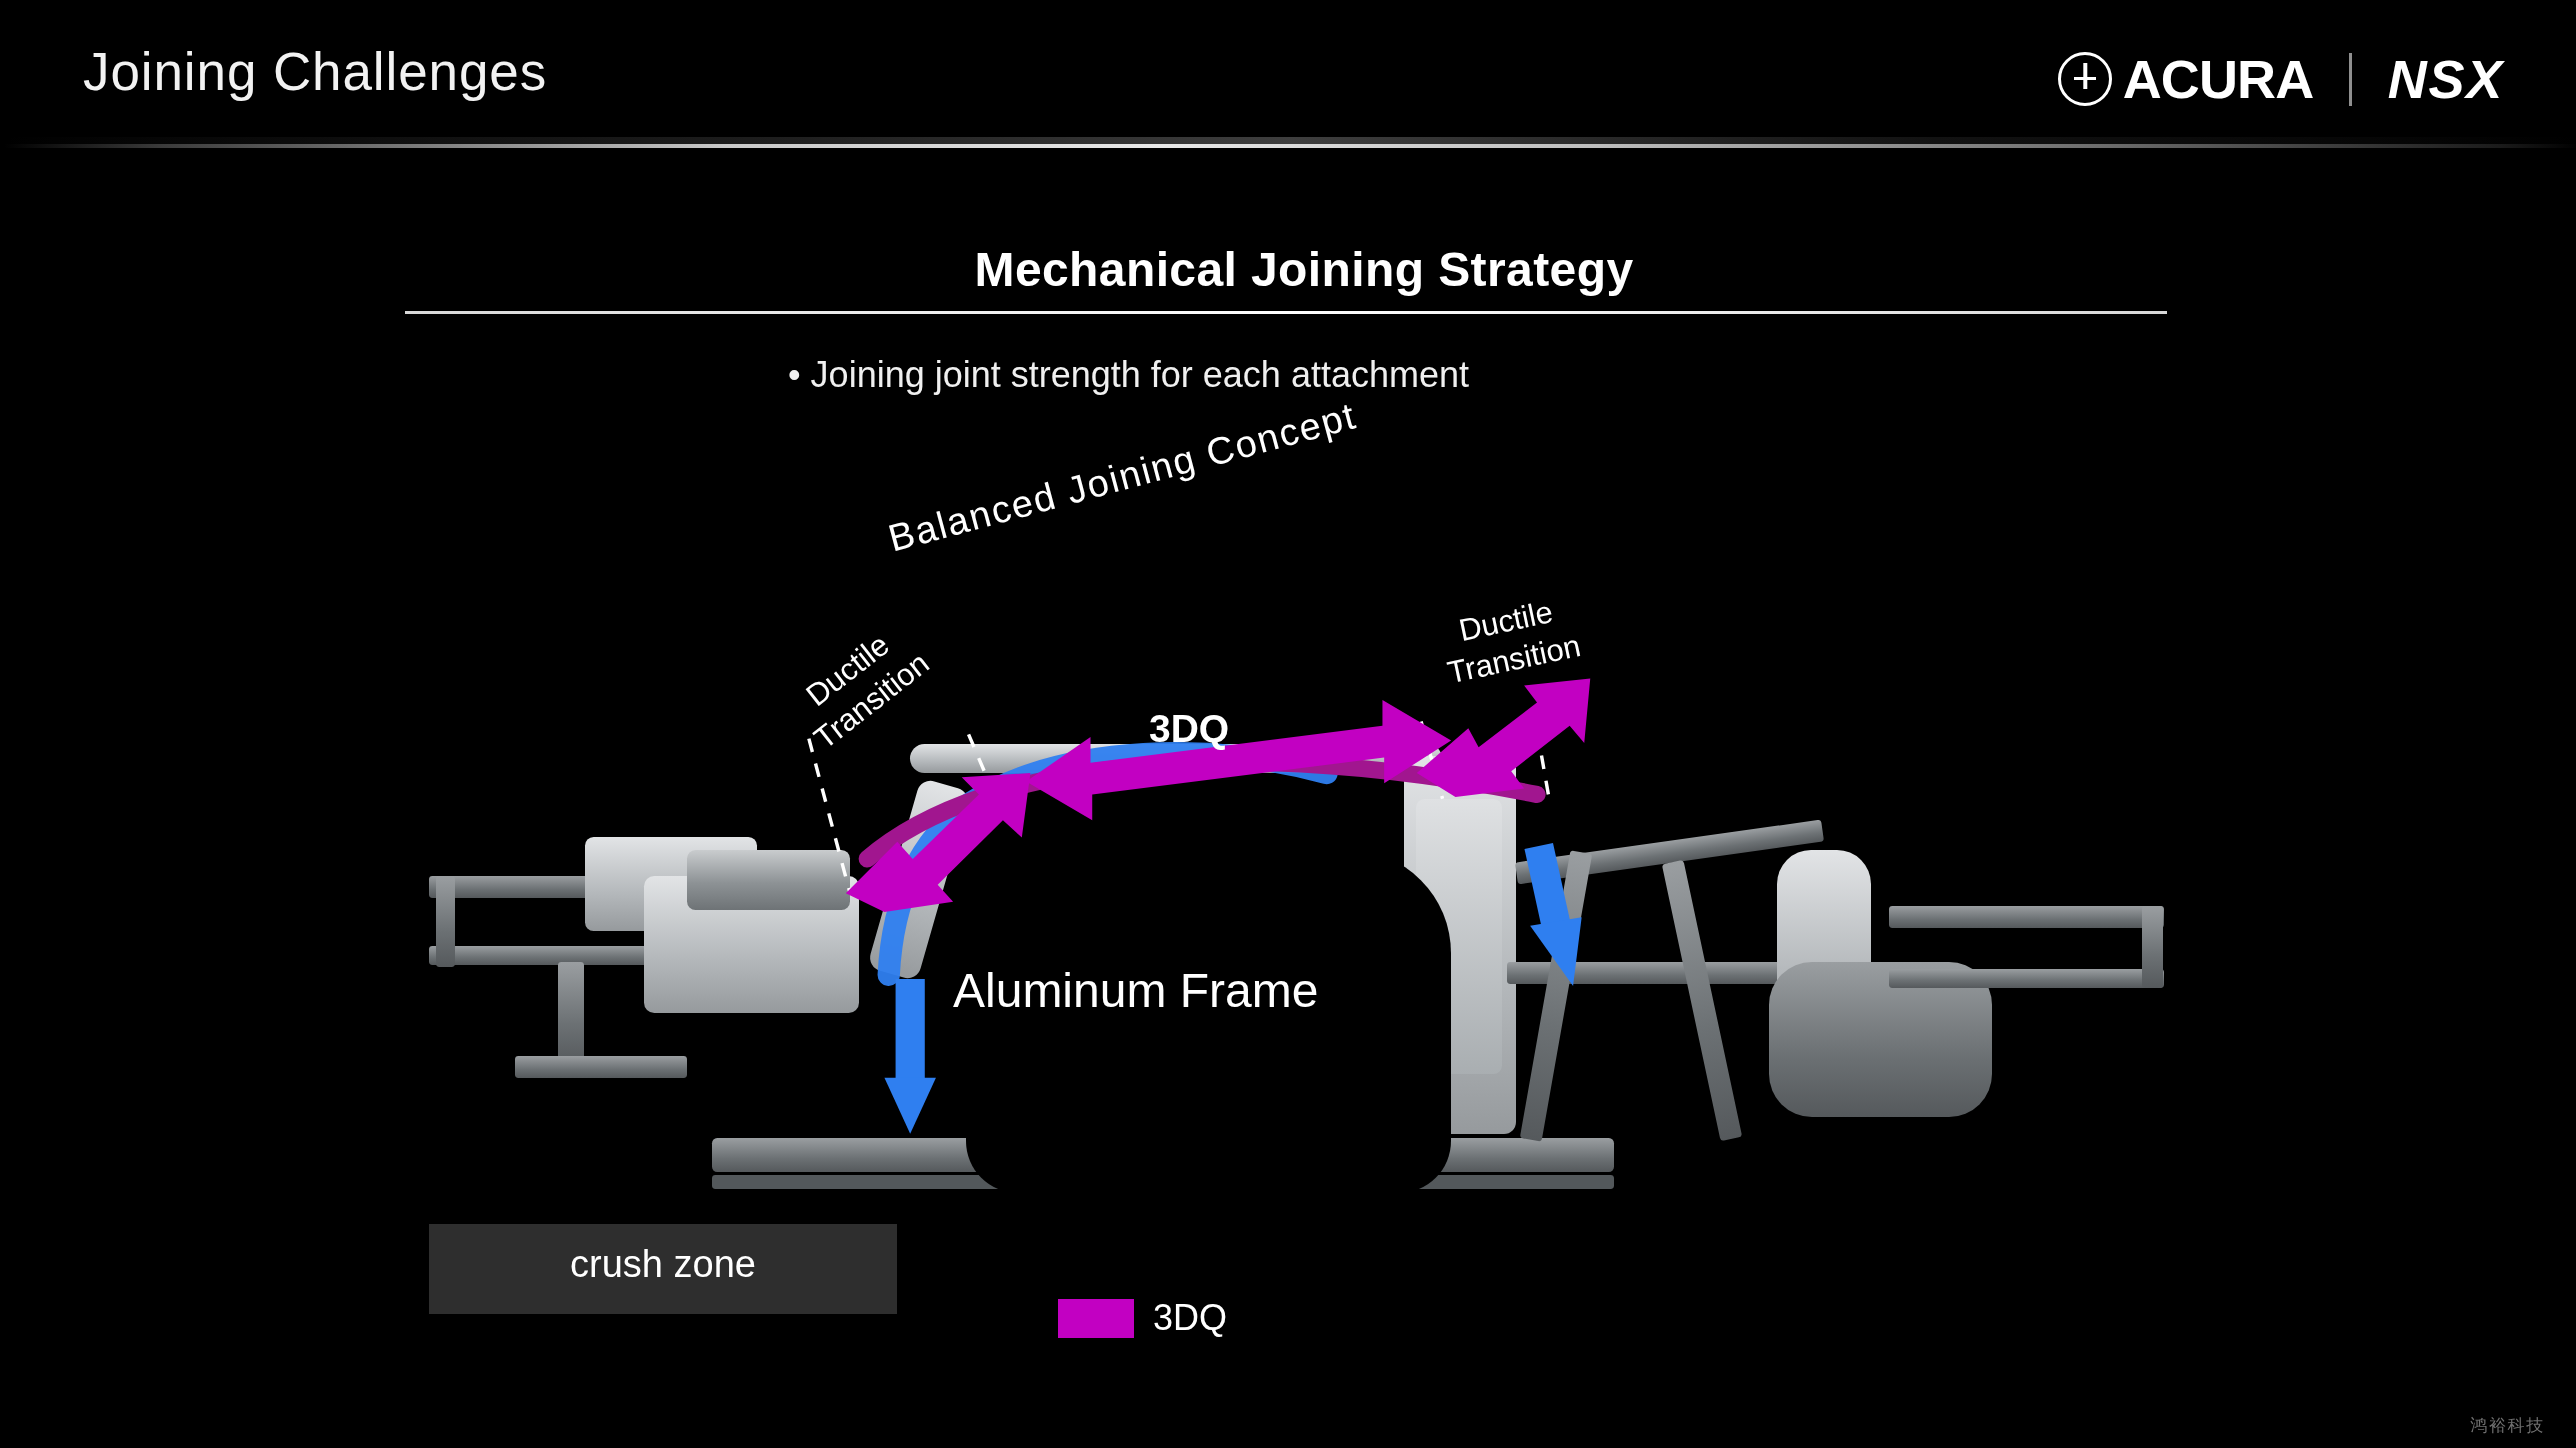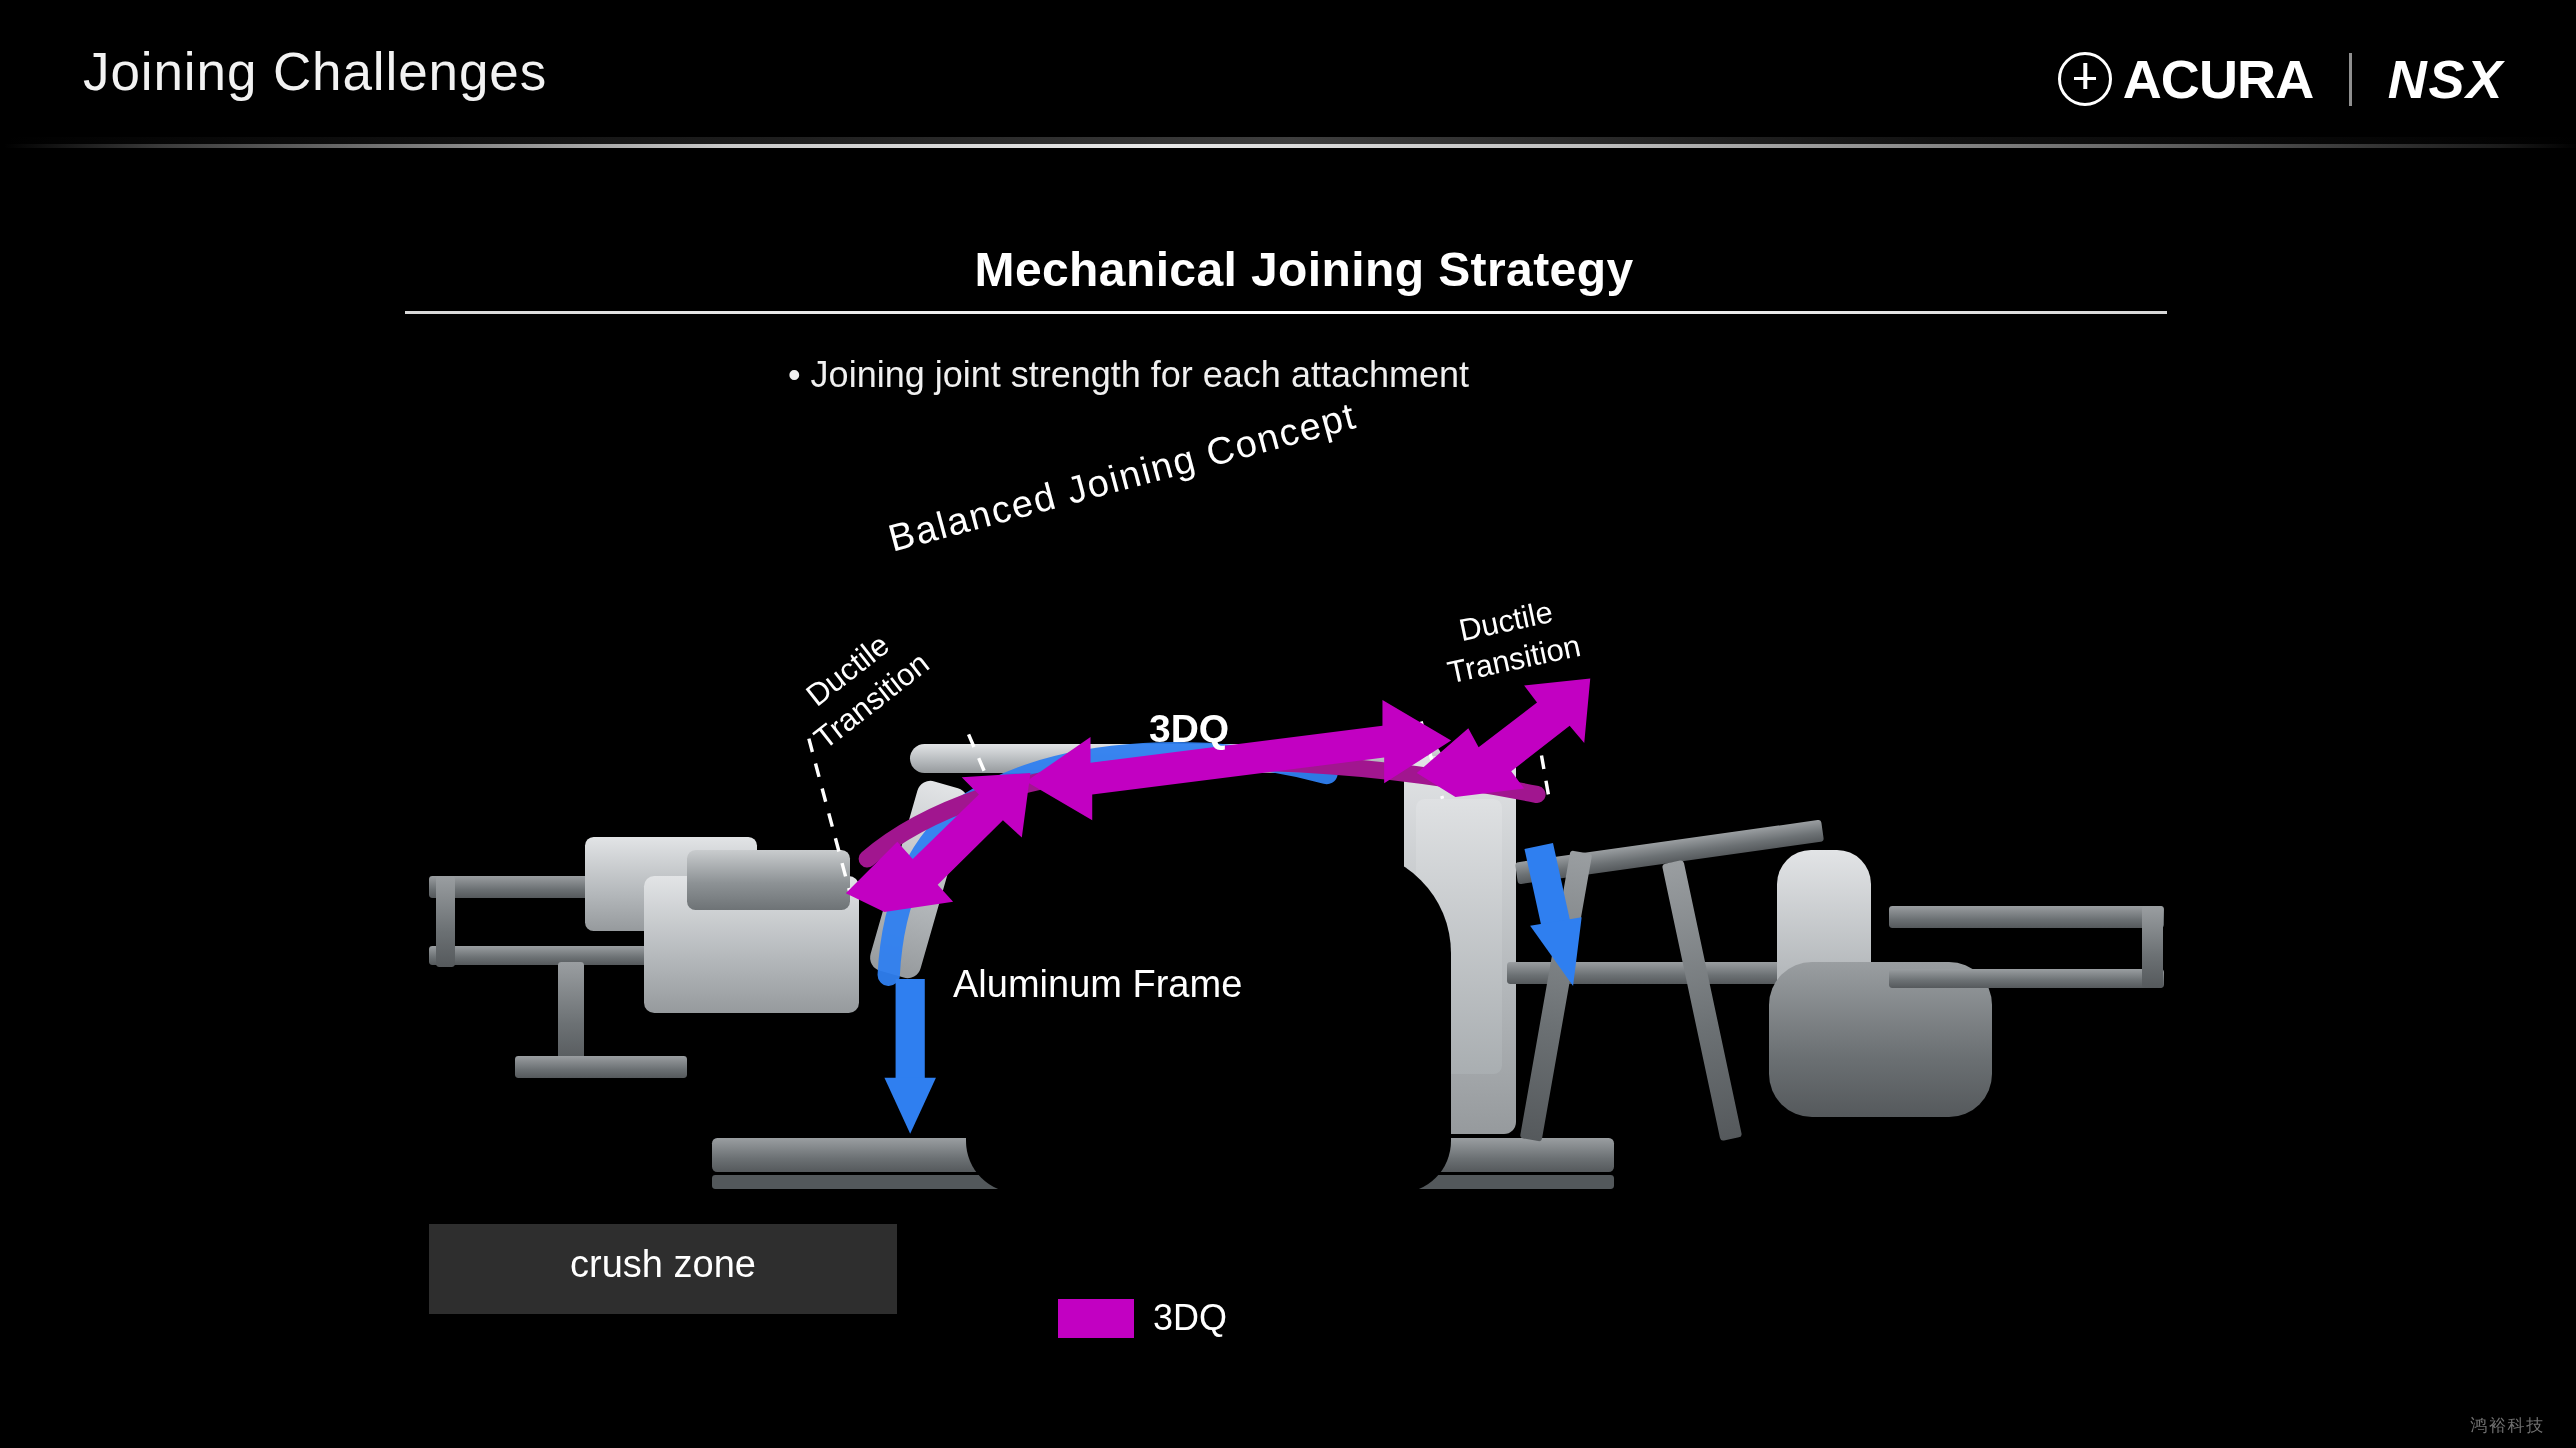--- a/index.html
+++ b/index.html
@@ -200,21 +200,21 @@
     width: 468px;
     text-align: center;
     font-size: 38px;
     color: #ffffff;
   }
 
   .aluminum-frame-label {
     position: absolute;
     left: 953px;
     top: 963px;
-    font-size: 38px;
+    font-size: 48px;
     color: #ffffff;
     white-space: nowrap;
   }
 
   
   .ann {
     position: absolute;
     color: #ffffff;
     white-space: nowrap;
   }

